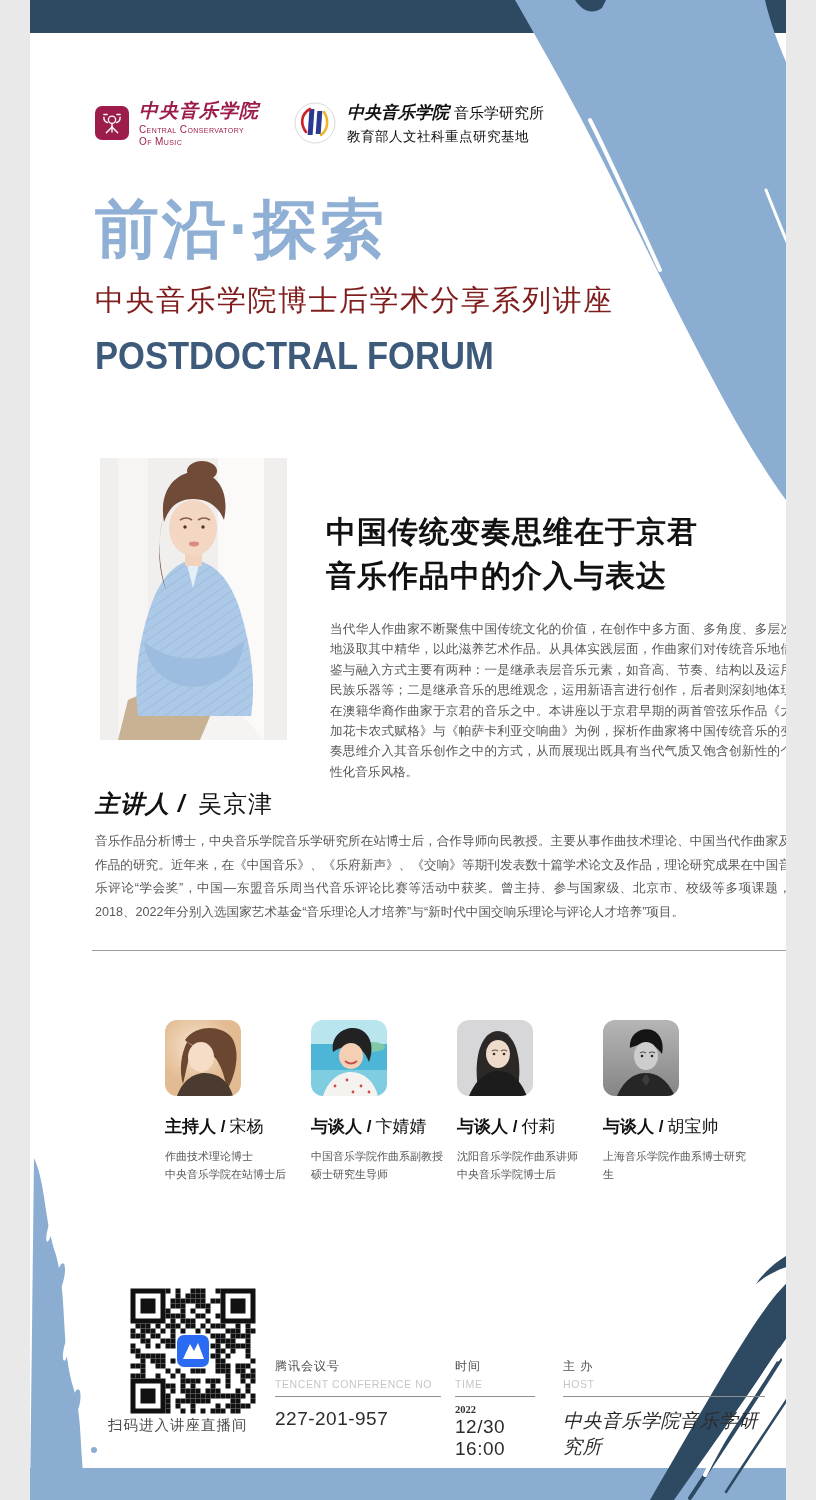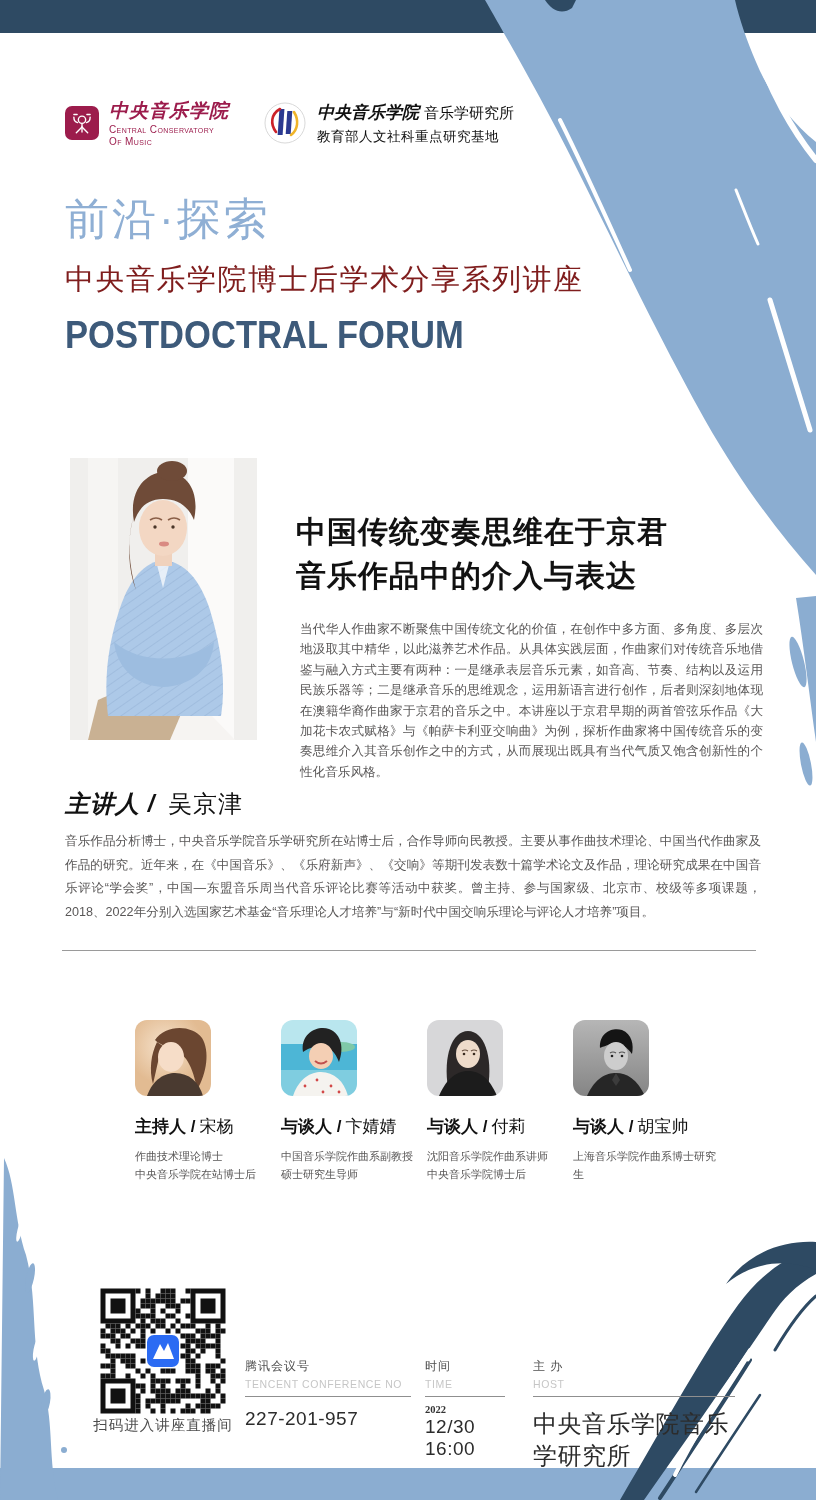--- a/index.html
+++ b/index.html
@@ -1,16 +1,16 @@
 <!DOCTYPE html>
 <html><head>
 <meta charset="utf-8">
 <style>
   html,body{margin:0;padding:0;background:#e9e9e9;}
-  .poster{position:relative;width:816px;height:1500px;margin:0 auto;background:#fff;overflow:hidden;
+  .poster{position:relative;width:756px;height:1500px;margin:0 auto;background:#fff;overflow:hidden;
           font-family:"Liberation Sans","DejaVu Sans",sans-serif;color:#1a1a1a;}
   .abs{position:absolute;}
   .z0{z-index:0}.z1{z-index:1}.z2{z-index:2}.z3{z-index:3}
 
   
   .top-band{left:0;top:0;width:816px;height:33px;background:#2e4a63;}
   .bottom-band{left:0;top:1468px;width:816px;height:32px;background:#8badd1;}
   .brush{pointer-events:none;}
 
   
@@ -20,21 +20,21 @@
   .logo1-cn{font-size:19px;font-weight:700;color:#9c1c4c;letter-spacing:1px;font-family:"Liberation Serif","DejaVu Serif",serif;font-style:italic;}
   .logo1-en{font-size:10px;color:#9c1c4c;letter-spacing:.4px;line-height:1.25;font-variant:small-caps;}
   .logo2{display:flex;align-items:center;gap:10px;}
   .logo2-emblem{width:44px;height:44px;}
   .logo2-line1{font-size:15px;color:#111;}
   .logo2-line1 .cal{font-weight:700;font-style:italic;font-family:"Liberation Serif","DejaVu Serif",serif;font-size:17px;margin-right:5px;}
   .logo2-line2{font-size:13.5px;color:#111;margin-top:4px;letter-spacing:.5px;}
 
   
   .hero{left:65px;top:196px;width:560px;}
-  .hero-title{font-size:44px;font-weight:400;color:#8fafd4;letter-spacing:3px;line-height:1.05;}
+  .hero-title{font-size:64px;font-weight:700;color:#8fafd4;letter-spacing:3px;line-height:1.05;}
   .hero-sub{font-size:29px;color:#7f1d1d;font-weight:500;letter-spacing:1.5px;margin-top:18px;}
   .hero-en{font-size:36px;font-weight:900;color:#3d5a7a;letter-spacing:0px;margin-top:12px;transform:scale(.96,1.1);transform-origin:left top;}
 
   
   .photo{left:70px;top:458px;width:187px;height:282px;overflow:hidden;background:#f0efed;}
   .lec-title{left:296px;top:510px;width:470px;font-size:30px;font-weight:900;color:#111;line-height:1.45;letter-spacing:1px;}
   .lec-abstract{left:300px;top:619px;width:463px;font-size:12.6px;line-height:1.62;color:#595757;text-align:justify;}
 
   
   .speaker-head{left:65px;top:788px;font-size:24px;color:#111;}
@@ -48,31 +48,31 @@
   .panel-row{left:135px;top:1020px;width:620px;display:flex;}
   .panel-col{width:146px;flex:0 0 146px;}
   .pp{width:76px;height:76px;border-radius:12px;overflow:hidden;display:block;}
   .p-name{margin-top:19px;font-size:17px;color:#111;white-space:nowrap;}
   .p-name .role{font-weight:900;}
   .p-name .nm{font-weight:400;margin-left:4px;}
   .p-det{margin-top:9px;font-size:11px;line-height:1.65;color:#595757;}
 
   
   .qr{left:100px;top:1288px;width:126px;height:126px;}
-  .qr-caption{left:78px;top:1416px;width:170px;text-align:center;font-size:14.5px;color:#4c4c4c;letter-spacing:1px;}
+  .qr-caption{left:78px;top:1416px;width:170px;text-align:left;font-size:14.5px;color:#4c4c4c;letter-spacing:1px;}
   .fcol .lab{font-size:12px;color:#4f4f4f;letter-spacing:1px;}
   .fcol .en{font-size:10.5px;color:#c6c6c6;letter-spacing:.6px;margin-top:3px;white-space:nowrap;}
   .fcol .rule{border-top:1.5px solid #8f8f8f;margin-top:6px;}
   .fcol .val{font-size:19px;color:#2c2c2c;margin-top:11px;letter-spacing:.5px;}
   .f1{left:245px;top:1358px;width:166px;}
   .f2{left:425px;top:1358px;width:80px;}
   .f2 .year{font-size:10.5px;font-weight:700;color:#333;margin-top:7px;font-family:Liberation Serif, serif;}
   .f2 .val{margin-top:1px;}
   .f3{left:533px;top:1358px;width:202px;}
-  .f3 .val{font-size:24px;}
+  .f3 .val{font-size:19px;font-style:italic;}
 </style>
 </head>
 <body>
 
 <div class="poster">
 
   <div class="abs z0 top-band"></div>
 
   <svg class="abs z1 brush" style="left:0;top:0" width="816" height="830" viewBox="0 0 816 830">
     <path fill="#8badd1" d="M485,0 C505,35 540,95 575,165 C620,255 655,330 705,420 C742,485 778,532 816,575 L816,142 C792,122 770,96 756,62 C747,41 739,18 735,0 Z"></path>

